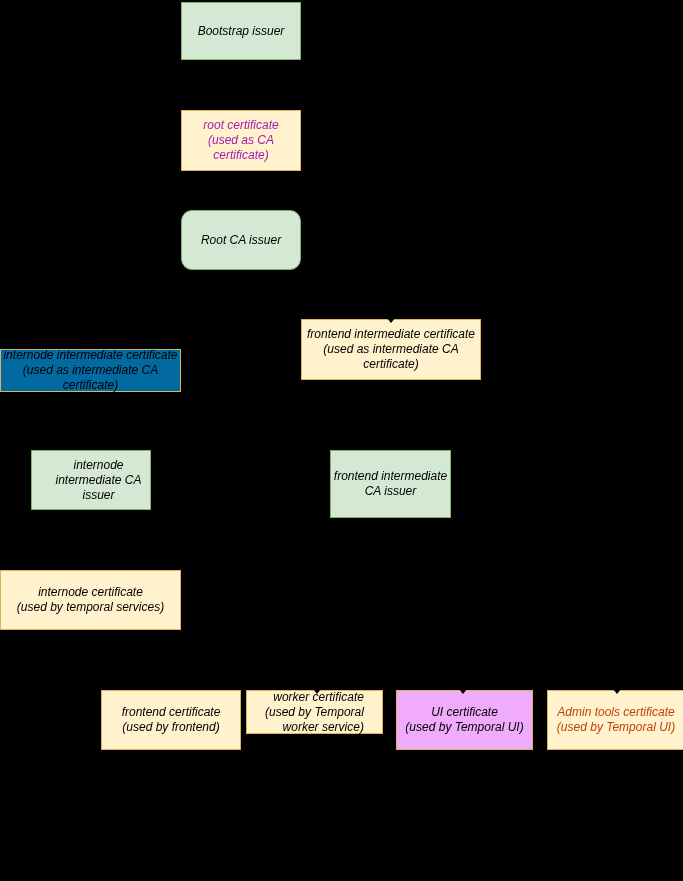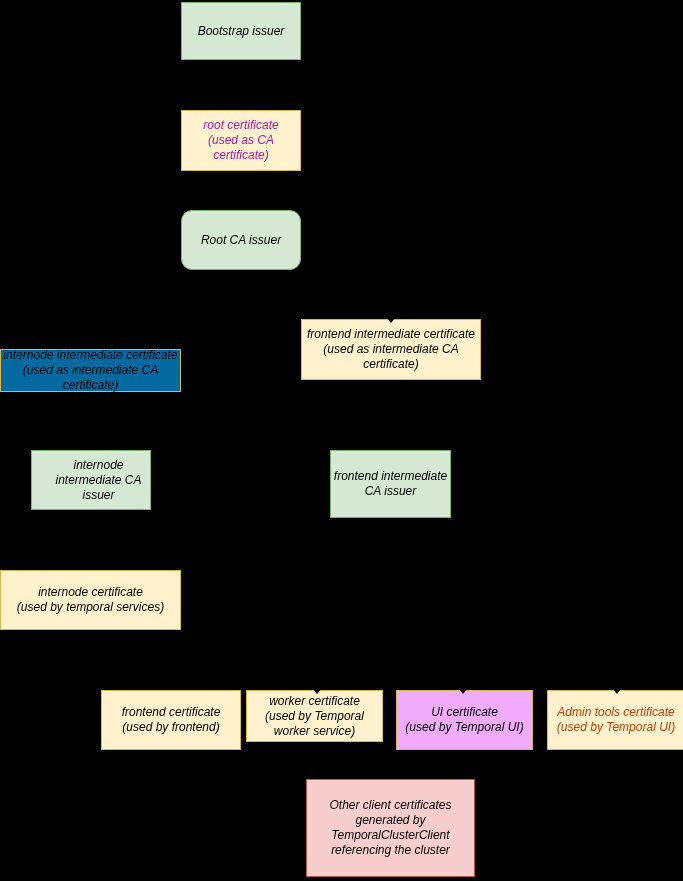--- a/index.html
+++ b/index.html
@@ -76,37 +76,31 @@
 CA issuer</div>
     </div>
     <div class="node" style="left: 101px; top: 690px; width: 140px; height: 60px; background: rgb(255, 242, 204); border-color: rgb(214, 182, 86);">
       <div class="label" style="color: rgb(0, 0, 0);">frontend certificate
 (used by frontend)</div>
     </div>
     <div class="node" style="left: 0px; top: 570px; width: 181px; height: 60px; background: rgb(255, 242, 204); border-color: rgb(214, 182, 86);">
       <div class="label" style="color: rgb(0, 0, 0);">internode certificate
 (used by temporal services)</div>
     </div>
-    <div class="node" style="left: 246px; top: 690px; width: 137px; height: 52px; background: rgb(255, 242, 204); border-color: rgb(214, 182, 86);">
+    <div class="node" style="left: 246px; top: 690px; width: 137px; height: 44px; background: rgb(255, 242, 204); border-color: rgb(214, 182, 86); text-align: right;">
       <div class="label" style="color: rgb(0, 0, 0);">worker certificate
 (used by Temporal
 worker service)</div>
     </div>
     <div class="node" style="left: 396px; top: 690px; width: 137px; height: 60px; background: #f0abfc; border-color: rgb(214, 182, 86);">
       <div class="label" style="color: rgb(0, 0, 0);">UI certificate
 (used by Temporal UI)</div>
     </div>
     <div class="node" style="left: 547px; top: 690px; width: 138px; height: 60px; background: rgb(255, 242, 204); border-color: rgb(214, 182, 86);">
       <div class="label" style="color: #c2410c; text-align: center;">Admin tools certificate
 (used by Temporal UI)</div>
     </div>
-    <div class="node" style="left: 306px; top: 779px; width: 169px; height: 98px; background: rgb(248, 206, 204); border-color: rgb(184, 84, 80);">
-      <div class="label" style="color: rgb(0, 0, 0);">Other client certificates
-generated by
-TemporalClusterClient
-referencing the cluster</div>
-    </div>
     <div class="arrowhead" style="left: 86px; top: 318px;"></div>
     <div class="arrowhead" style="left: 387px; top: 318px;"></div>
     <div class="arrowhead" style="left: 313px; top: 689px;"></div>
     <div class="arrowhead" style="left: 459px; top: 689px;"></div>
     <div class="arrowhead" style="left: 613px; top: 689px;"></div>
   </div>
 
 </body></html>

